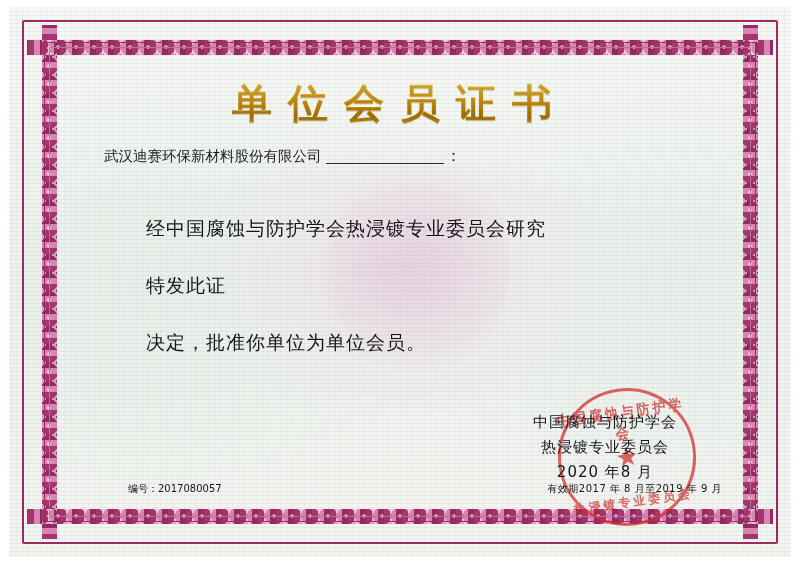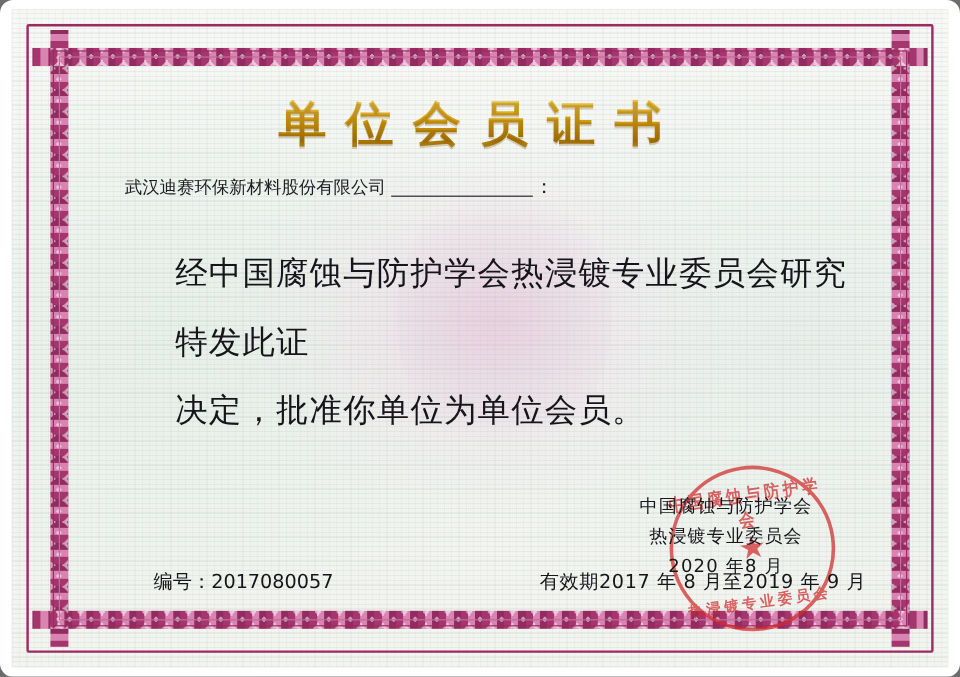--- a/index.html
+++ b/index.html
@@ -12,21 +12,20 @@
     height: 564px;
     overflow: hidden;
     font-family: "Liberation Serif", serif;
   }
 
   #certificate-root {
     position: relative;
     width: 800px;
     height: 564px;
     background: #ffffff;
-    border-radius: 11px;
   }
 
   
   .paper {
     position: absolute;
     left: 10px;
     top: 8px;
     width: 780px;
     height: 548px;
     background:
@@ -163,21 +162,21 @@
     font-size: 16px;
     color: #1c1c22;
     padding-bottom: 1px;
   }
 
   .body-text {
     position: absolute;
     left: 86px; top: 142px;
     width: 560px;
     font-family: "DejaVu Sans", sans-serif;
-    font-size: 27px;
+    font-size: 19px;
     color: #15151a;
     line-height: 57px;
     letter-spacing: 1px;
   }
   .body-line { white-space: nowrap; }
 
   
   .seal {
     position: absolute;
     left: 498px; top: 330px;
@@ -234,21 +233,21 @@
   .sig-date { letter-spacing: 1px; }
 
   
   .footer {
     position: absolute;
     left: 0; bottom: 10px;
     width: 680px;
     display: flex;
     align-items: baseline;
     font-family: "DejaVu Sans", sans-serif;
-    font-size: 16px;
+    font-size: 10px;
     color: #15151a;
   }
   .footer-number {
     margin-left: 68px;
     white-space: nowrap;
   }
   .footer-valid {
     margin-left: auto;
     margin-right: 18px;
     white-space: nowrap;

